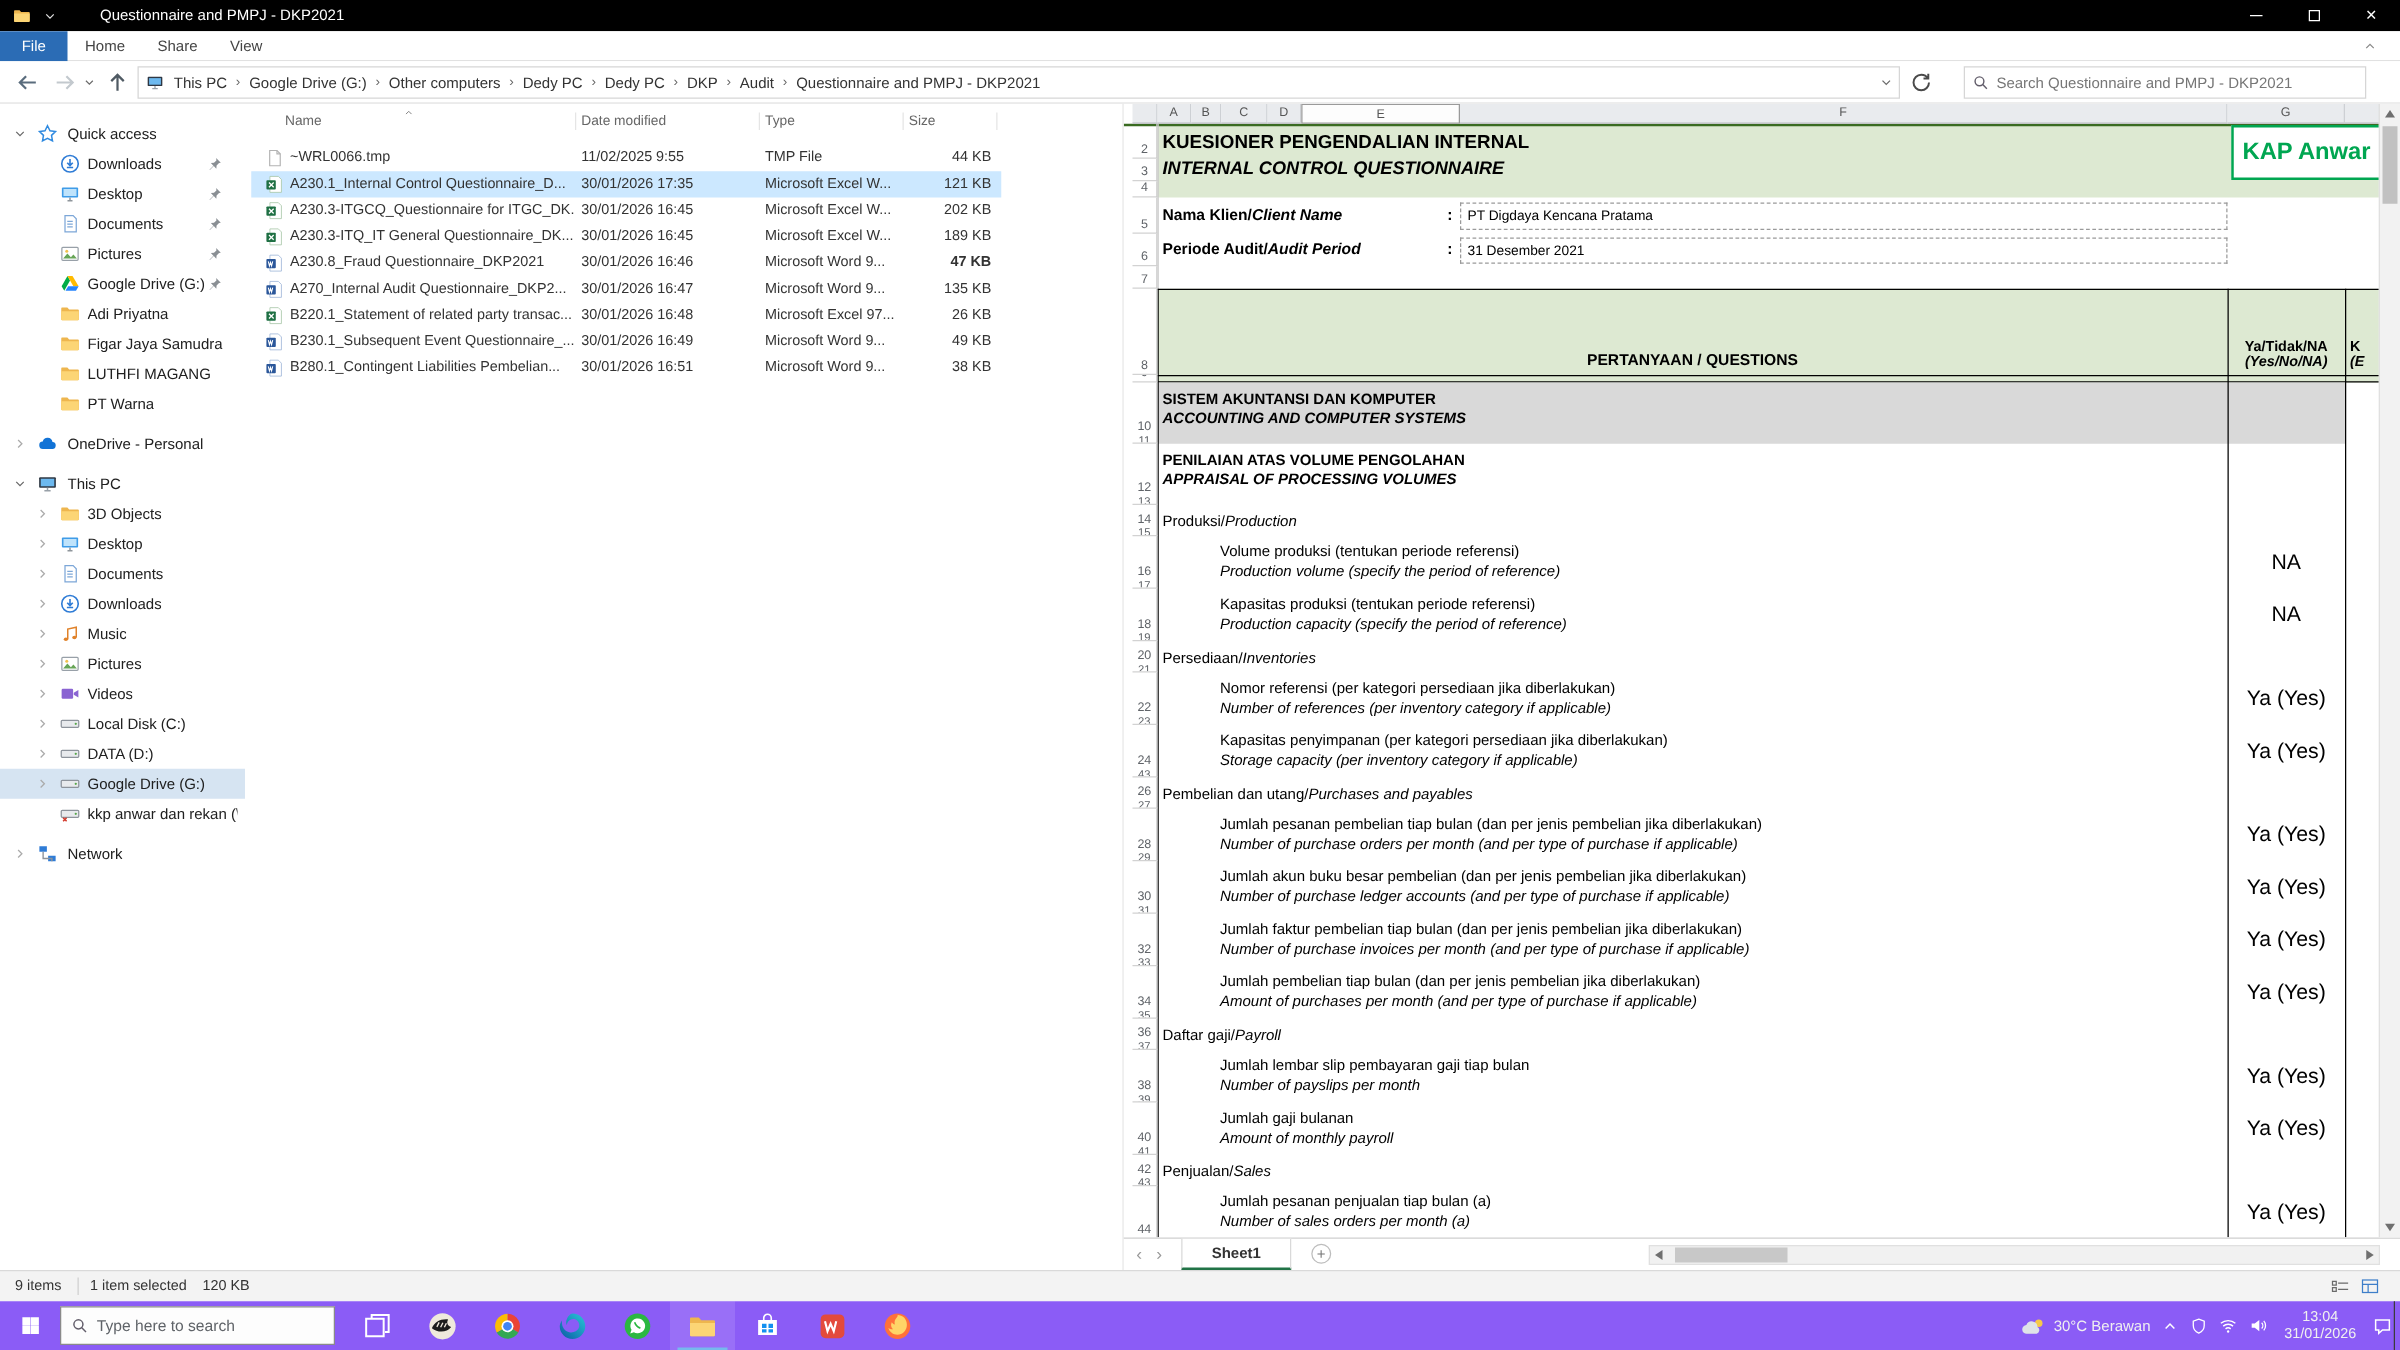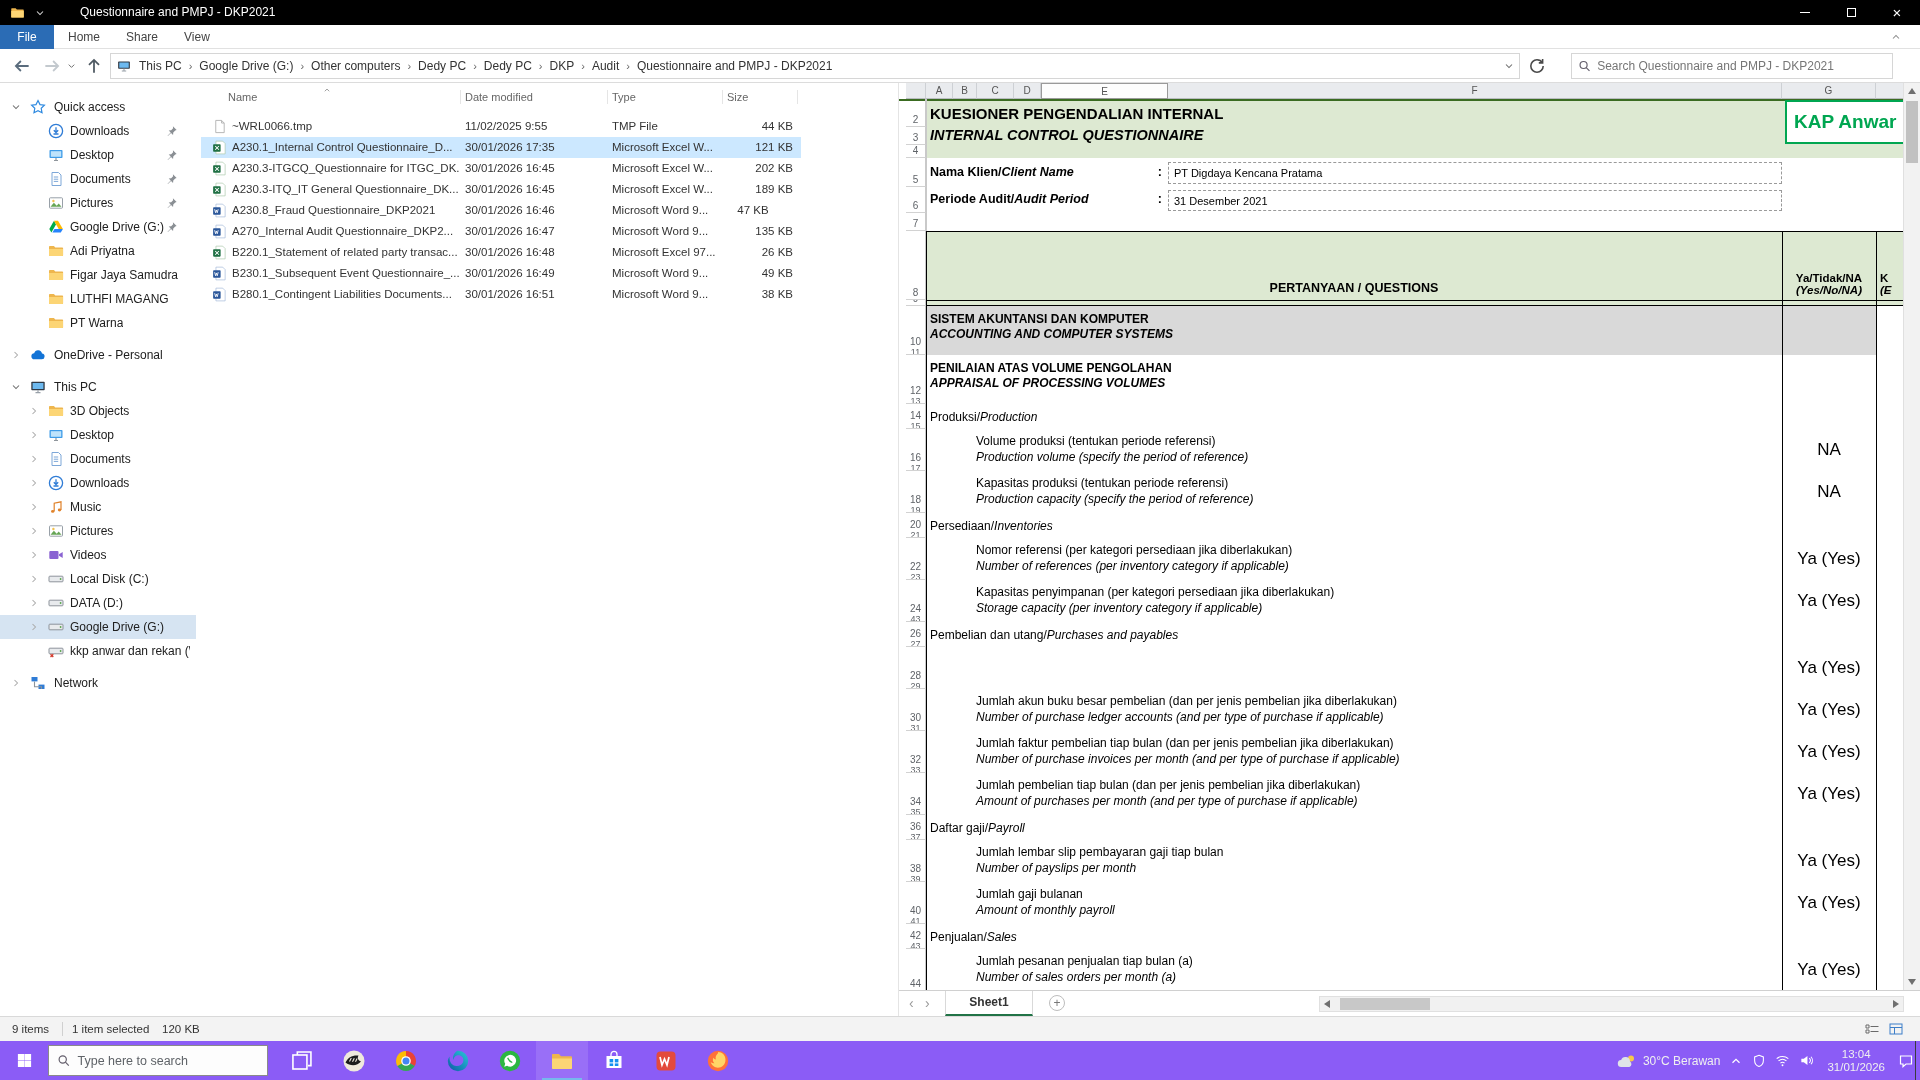--- a/index.html
+++ b/index.html
@@ -620,21 +620,21 @@
           <span class="icn" style="width: 15px; height: 15px; position: absolute; left: 11px; top: 3px;">
             <svg viewBox="0 0 16 16">
               <path d="M4.2 1.2h7.2L14 3.8v11H4.2z" fill="#fff" stroke="#9fb6d8" stroke-width=".7"></path>
               <rect x="1.2" y="4.4" width="8" height="8" rx=".8" fill="#2b579a"></rect>
               <path d="M2.8 6.6l1 3.8.9-3 .9 3 1-3.8" fill="none" stroke="#fff" stroke-width=".9"></path>
             </svg>
           </span>
           <span class="fr-cell" style="left: 31px; width: 228px;">A230.8_Fraud Questionnaire_DKP2021</span>
           <span class="fr-cell" style="left: 264px; width: 140px;">30/01/2026 16:46</span>
           <span class="fr-cell" style="left: 411px; width: 110px;">Microsoft Word 9...</span>
-          <span class="fr-cell" style="left: 512px; width: 80px; text-align: center;">47 KB</span>
+          <span class="fr-cell" style="left: 512px; width: 80px; text-align: right; font-weight: bold;">47 KB</span>
         </div>
         <div class="file-row" style="top: 138px;">
           <span class="icn" style="width: 15px; height: 15px; position: absolute; left: 11px; top: 3px;">
             <svg viewBox="0 0 16 16">
               <path d="M4.2 1.2h7.2L14 3.8v11H4.2z" fill="#fff" stroke="#9fb6d8" stroke-width=".7"></path>
               <rect x="1.2" y="4.4" width="8" height="8" rx=".8" fill="#2b579a"></rect>
               <path d="M2.8 6.6l1 3.8.9-3 .9 3 1-3.8" fill="none" stroke="#fff" stroke-width=".9"></path>
             </svg>
           </span>
           <span class="fr-cell" style="left: 31px; width: 228px;">A270_Internal Audit Questionnaire_DKP2...</span>
@@ -669,21 +669,21 @@
           <span class="fr-cell" style="left: 512px; width: 80px; text-align: right;">49 KB</span>
         </div>
         <div class="file-row" style="top: 201px;">
           <span class="icn" style="width: 15px; height: 15px; position: absolute; left: 11px; top: 3px;">
             <svg viewBox="0 0 16 16">
               <path d="M4.2 1.2h7.2L14 3.8v11H4.2z" fill="#fff" stroke="#9fb6d8" stroke-width=".7"></path>
               <rect x="1.2" y="4.4" width="8" height="8" rx=".8" fill="#2b579a"></rect>
               <path d="M2.8 6.6l1 3.8.9-3 .9 3 1-3.8" fill="none" stroke="#fff" stroke-width=".9"></path>
             </svg>
           </span>
-          <span class="fr-cell" style="left: 31px; width: 228px;">B280.1_Contingent Liabilities Documents...</span>
+          <span class="fr-cell" style="left: 31px; width: 228px;">B280.1_Contingent Liabilities Pembelian...</span>
           <span class="fr-cell" style="left: 264px; width: 140px;">30/01/2026 16:51</span>
           <span class="fr-cell" style="left: 411px; width: 110px;">Microsoft Word 9...</span>
           <span class="fr-cell" style="left: 512px; width: 80px; text-align: right;">38 KB</span>
         </div>
       </div>
   </div>
   <div class="preview">
     <div class="xl-stage" id="xl-stage">
       <div class="xl-greenband" id="xl-greenband" style="background: rgb(221, 233, 210);"></div>
       <div class="xl-topline"></div>
@@ -767,20 +767,24 @@
             </div>
             <div class="xl-ans">Ya (Yes)</div>
           </div>
           <div class="xl-row" style="top: 539px; height: 25px;">
             <div class="xl-grp">
               <span>Pembelian dan utang/</span>
               <i>Purchases and payables</i>
             </div>
           </div>
           <div class="xl-row" style="top: 564px; height: 42px;">
+            <div class="xl-q">
+              <div class="l1">Jumlah pesanan pembelian tiap bulan (dan per jenis pembelian jika diberlakukan)</div>
+              <div class="l2">Number of purchase orders per month (and per type of purchase if applicable)</div>
+            </div>
             <div class="xl-ans">Ya (Yes)</div>
           </div>
           <div class="xl-row" style="top: 606px; height: 42px;">
             <div class="xl-q">
               <div class="l1">Jumlah akun buku besar pembelian (dan per jenis pembelian jika diberlakukan)</div>
               <div class="l2">Number of purchase ledger accounts (and per type of purchase if applicable)</div>
             </div>
             <div class="xl-ans">Ya (Yes)</div>
           </div>
           <div class="xl-row" style="top: 648px; height: 42px;">

